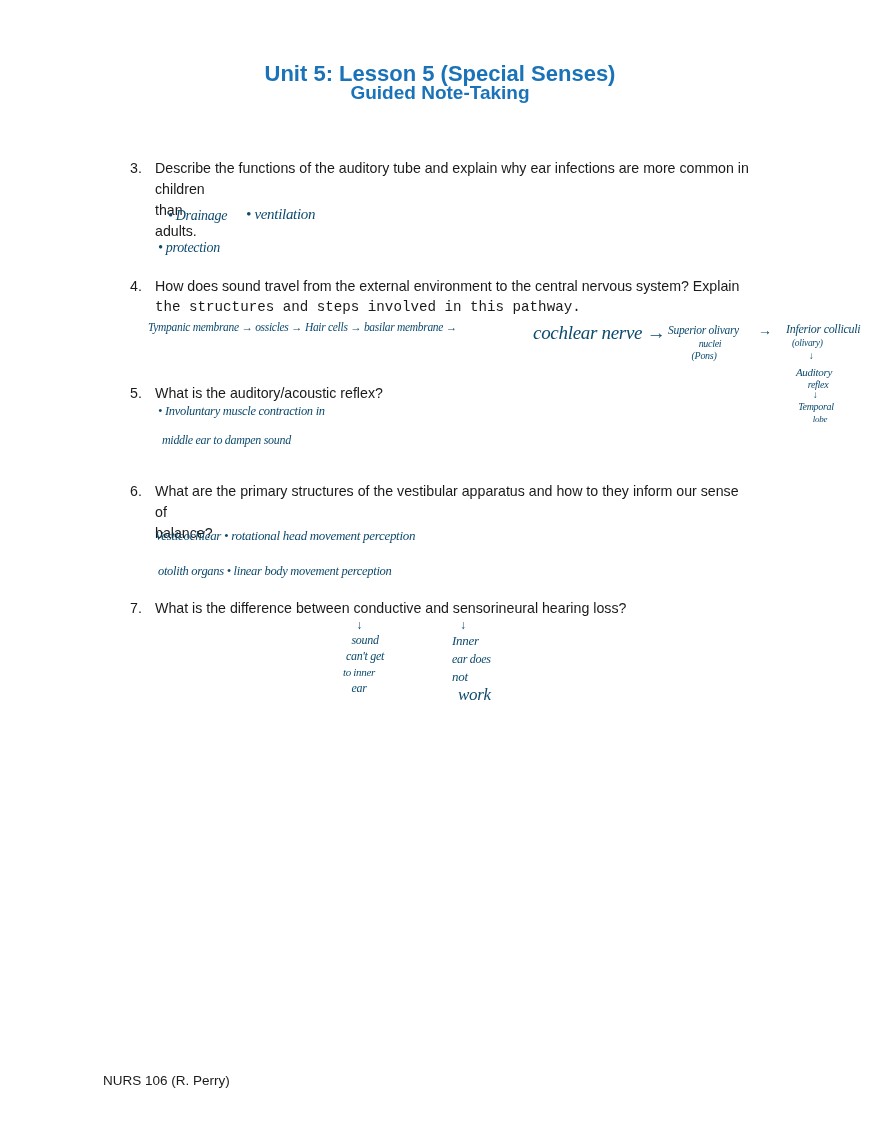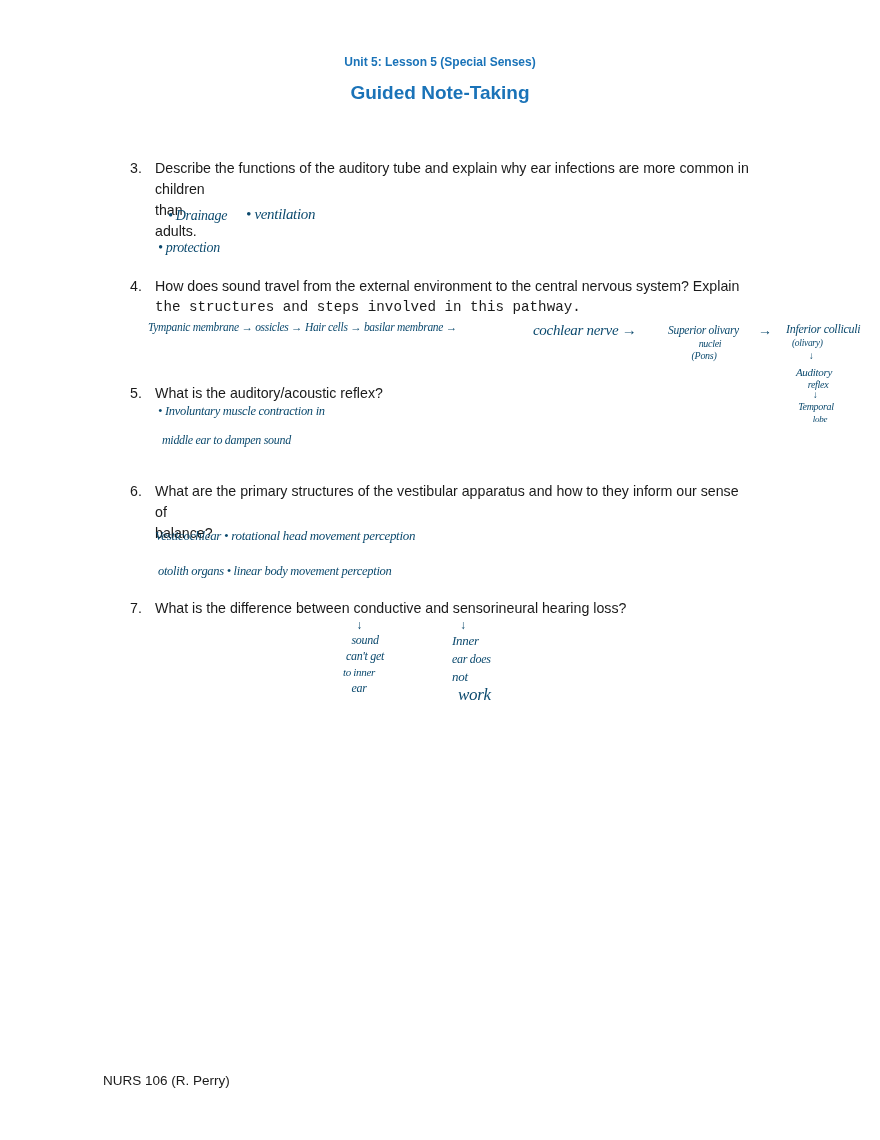--- a/index.html
+++ b/index.html
@@ -1,20 +1,20 @@
 <!DOCTYPE html>
 <html><head>
 <meta charset="utf-8">
 <style>
   html, body { margin:0; padding:0; background:#ffffff; }
   body { width:880px; height:1140px; position:relative; overflow:hidden;
          font-family:"Liberation Sans", sans-serif; color:#1a1a1a; }
   .title { position:absolute; left:0; width:880px; text-align:center;
            color:#1a73b8; font-weight:bold; font-family:"Liberation Sans", sans-serif; }
-  .t1 { top:55px; font-size:12px; }
+  .t1 { top:61px; font-size:22px; }
   .t2 { top:82px; font-size:19px; }
   .q { position:absolute; left:130px; font-size:14.2px; line-height:21px; }
   .q .num { position:absolute; left:0; }
   .q .txt { position:absolute; left:25px; }
   .hw { position:absolute; font-family:Liberation Serif, serif; color:#0c4a6e;
         font-style:italic; white-space:nowrap; letter-spacing:-0.3px; }
   .footer { position:absolute; left:103px; top:1073px; font-size:13.5px; }
   .c { text-align:center; }
 </style>
 </head>
@@ -31,21 +31,21 @@
 <div class="hw" style="left:168px; top:208px; font-size:14px;">• Drainage</div>
 <div class="hw" style="left:246px; top:206px; font-size:15px;">• ventilation</div>
 <div class="hw" style="left:158px; top:240px; font-size:14px;">• protection</div>
 
 <div class="q" style="top:276px;">
   <span class="num">4.</span>
   <span class="txt" style="white-space:nowrap;">How does sound travel from the external environment to the central nervous system? Explain</span>
   <span class="txt" style="top:21px;white-space:nowrap;font-family:Liberation Mono, monospace;">the structures and steps involved in this pathway.</span>
 </div>
 <div class="hw" style="left:148px; top:321px; font-size:11.5px;">Tympanic membrane → ossicles → Hair cells → basilar membrane →</div>
-<div class="hw" style="left:533px; top:322px; font-size:15px;">cochlear nerve →</div>
+<div class="hw" style="left:533px; top:322px; font-size:19px;">cochlear nerve →</div>
 <div class="hw" style="left:668px; top:324px; font-size:11.5px;">Superior olivary</div>
 <div class="hw c" style="left:690px; top:338px; font-size:10px; width:40px;">nuclei</div>
 <div class="hw c" style="left:684px; top:350px; font-size:10px; width:40px;">(Pons)</div>
 <div class="hw" style="left:758px; top:323px; font-size:14px;">→</div>
 <div class="hw" style="left:786px; top:322px; font-size:12px;">Inferior colliculi</div>
 <div class="hw" style="left:792px; top:338px; font-size:9.5px;">(olivary)</div>
 <div class="hw c" style="left:796px; top:350px; font-size:10px; width:30px;">↓</div>
 <div class="hw c" style="left:786px; top:366px; font-size:11px; width:56px;">Auditory</div>
 <div class="hw c" style="left:790px; top:379px; font-size:10px; width:56px;">reflex</div>
 <div class="hw c" style="left:800px; top:389px; font-size:10px; width:30px;">↓</div>

